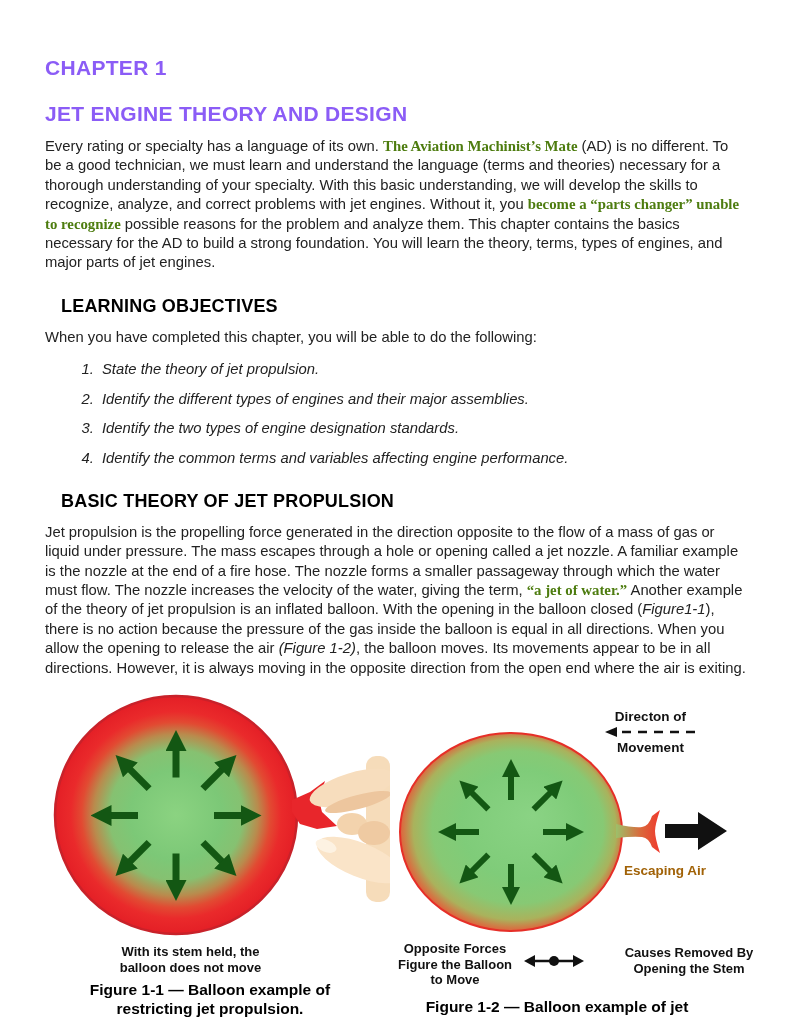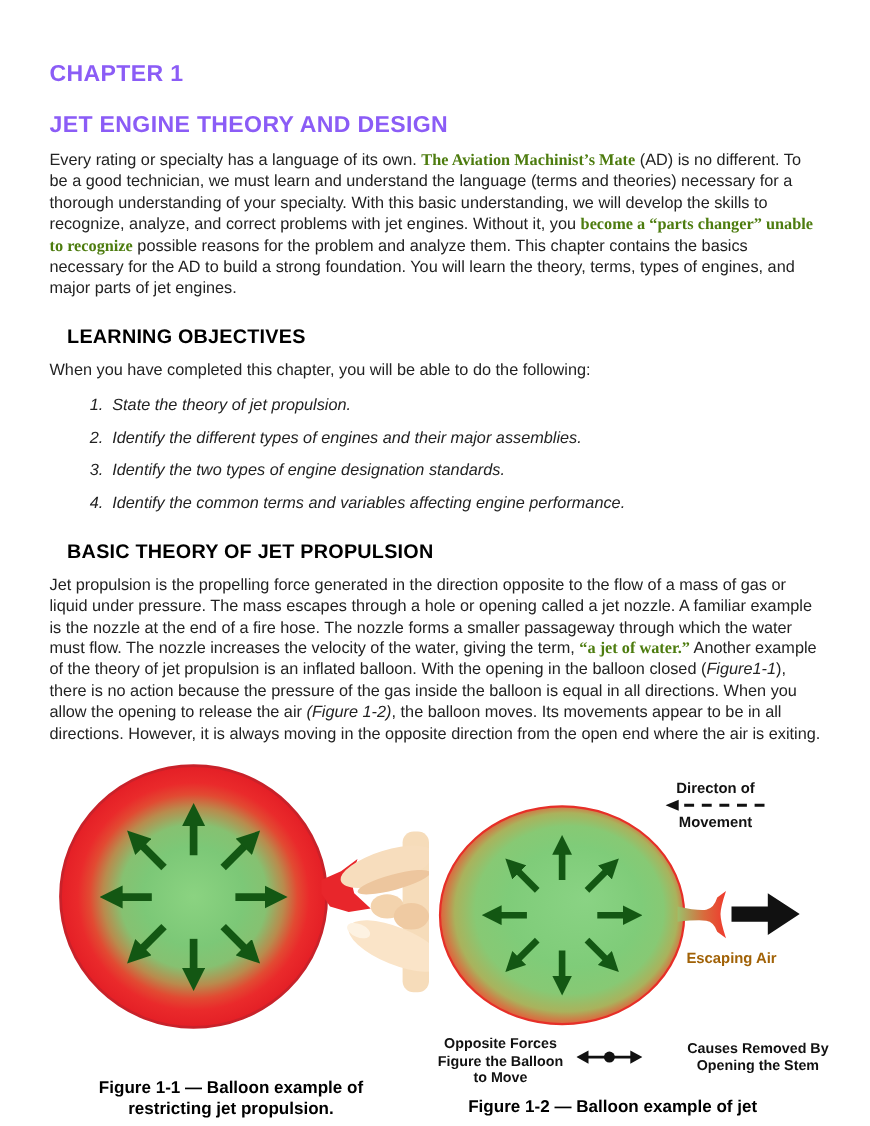--- a/index.html
+++ b/index.html
@@ -90,20 +90,24 @@
         <rect x="326" y="68" width="24" height="146" rx="10" fill="#f6dcba"></rect>
         <ellipse cx="312" cy="100" rx="44" ry="15" transform="rotate(-17 312 100)" fill="#f7ddbd"></ellipse>
         <ellipse cx="318" cy="114" rx="34" ry="7" transform="rotate(-15 318 114)" fill="#edc69e"></ellipse>
         <ellipse cx="312" cy="136" rx="15" ry="11" fill="#f3d3ad"></ellipse>
         <ellipse cx="334" cy="145" rx="16" ry="12" fill="#efcaa2"></ellipse>
         <ellipse cx="320" cy="172" rx="46" ry="17" transform="rotate(22 320 172)" fill="#fae4c8"></ellipse>
         <ellipse cx="286" cy="158" rx="11" ry="6" transform="rotate(22 286 158)" fill="#fdf2e2"></ellipse>
       </g>
     </svg>
 
+    <div class="abs fig-note" style="left:58px; top:261px; width:265px;">
+      <span style="display:block">With its stem held, the</span>
+      <span style="display:block">balloon does not move</span>
+    </div>
 
     <div class="abs fig-caption" style="left:30px; top:298px; width:360px;">
       <span style="display:block">Figure 1-1 — Balloon example of</span>
       <span style="display:block">restricting jet propulsion.</span>
     </div>
 
     <div class="abs dir-label" style="left:598px; top:26px; width:105px;">
       <span style="display:block">Directon of</span>
       <svg width="92" height="12" viewBox="0 0 92 12">
         <line x1="90" y1="6" x2="12" y2="6" stroke="#111" stroke-width="2.6" stroke-dasharray="9 7"></line>

